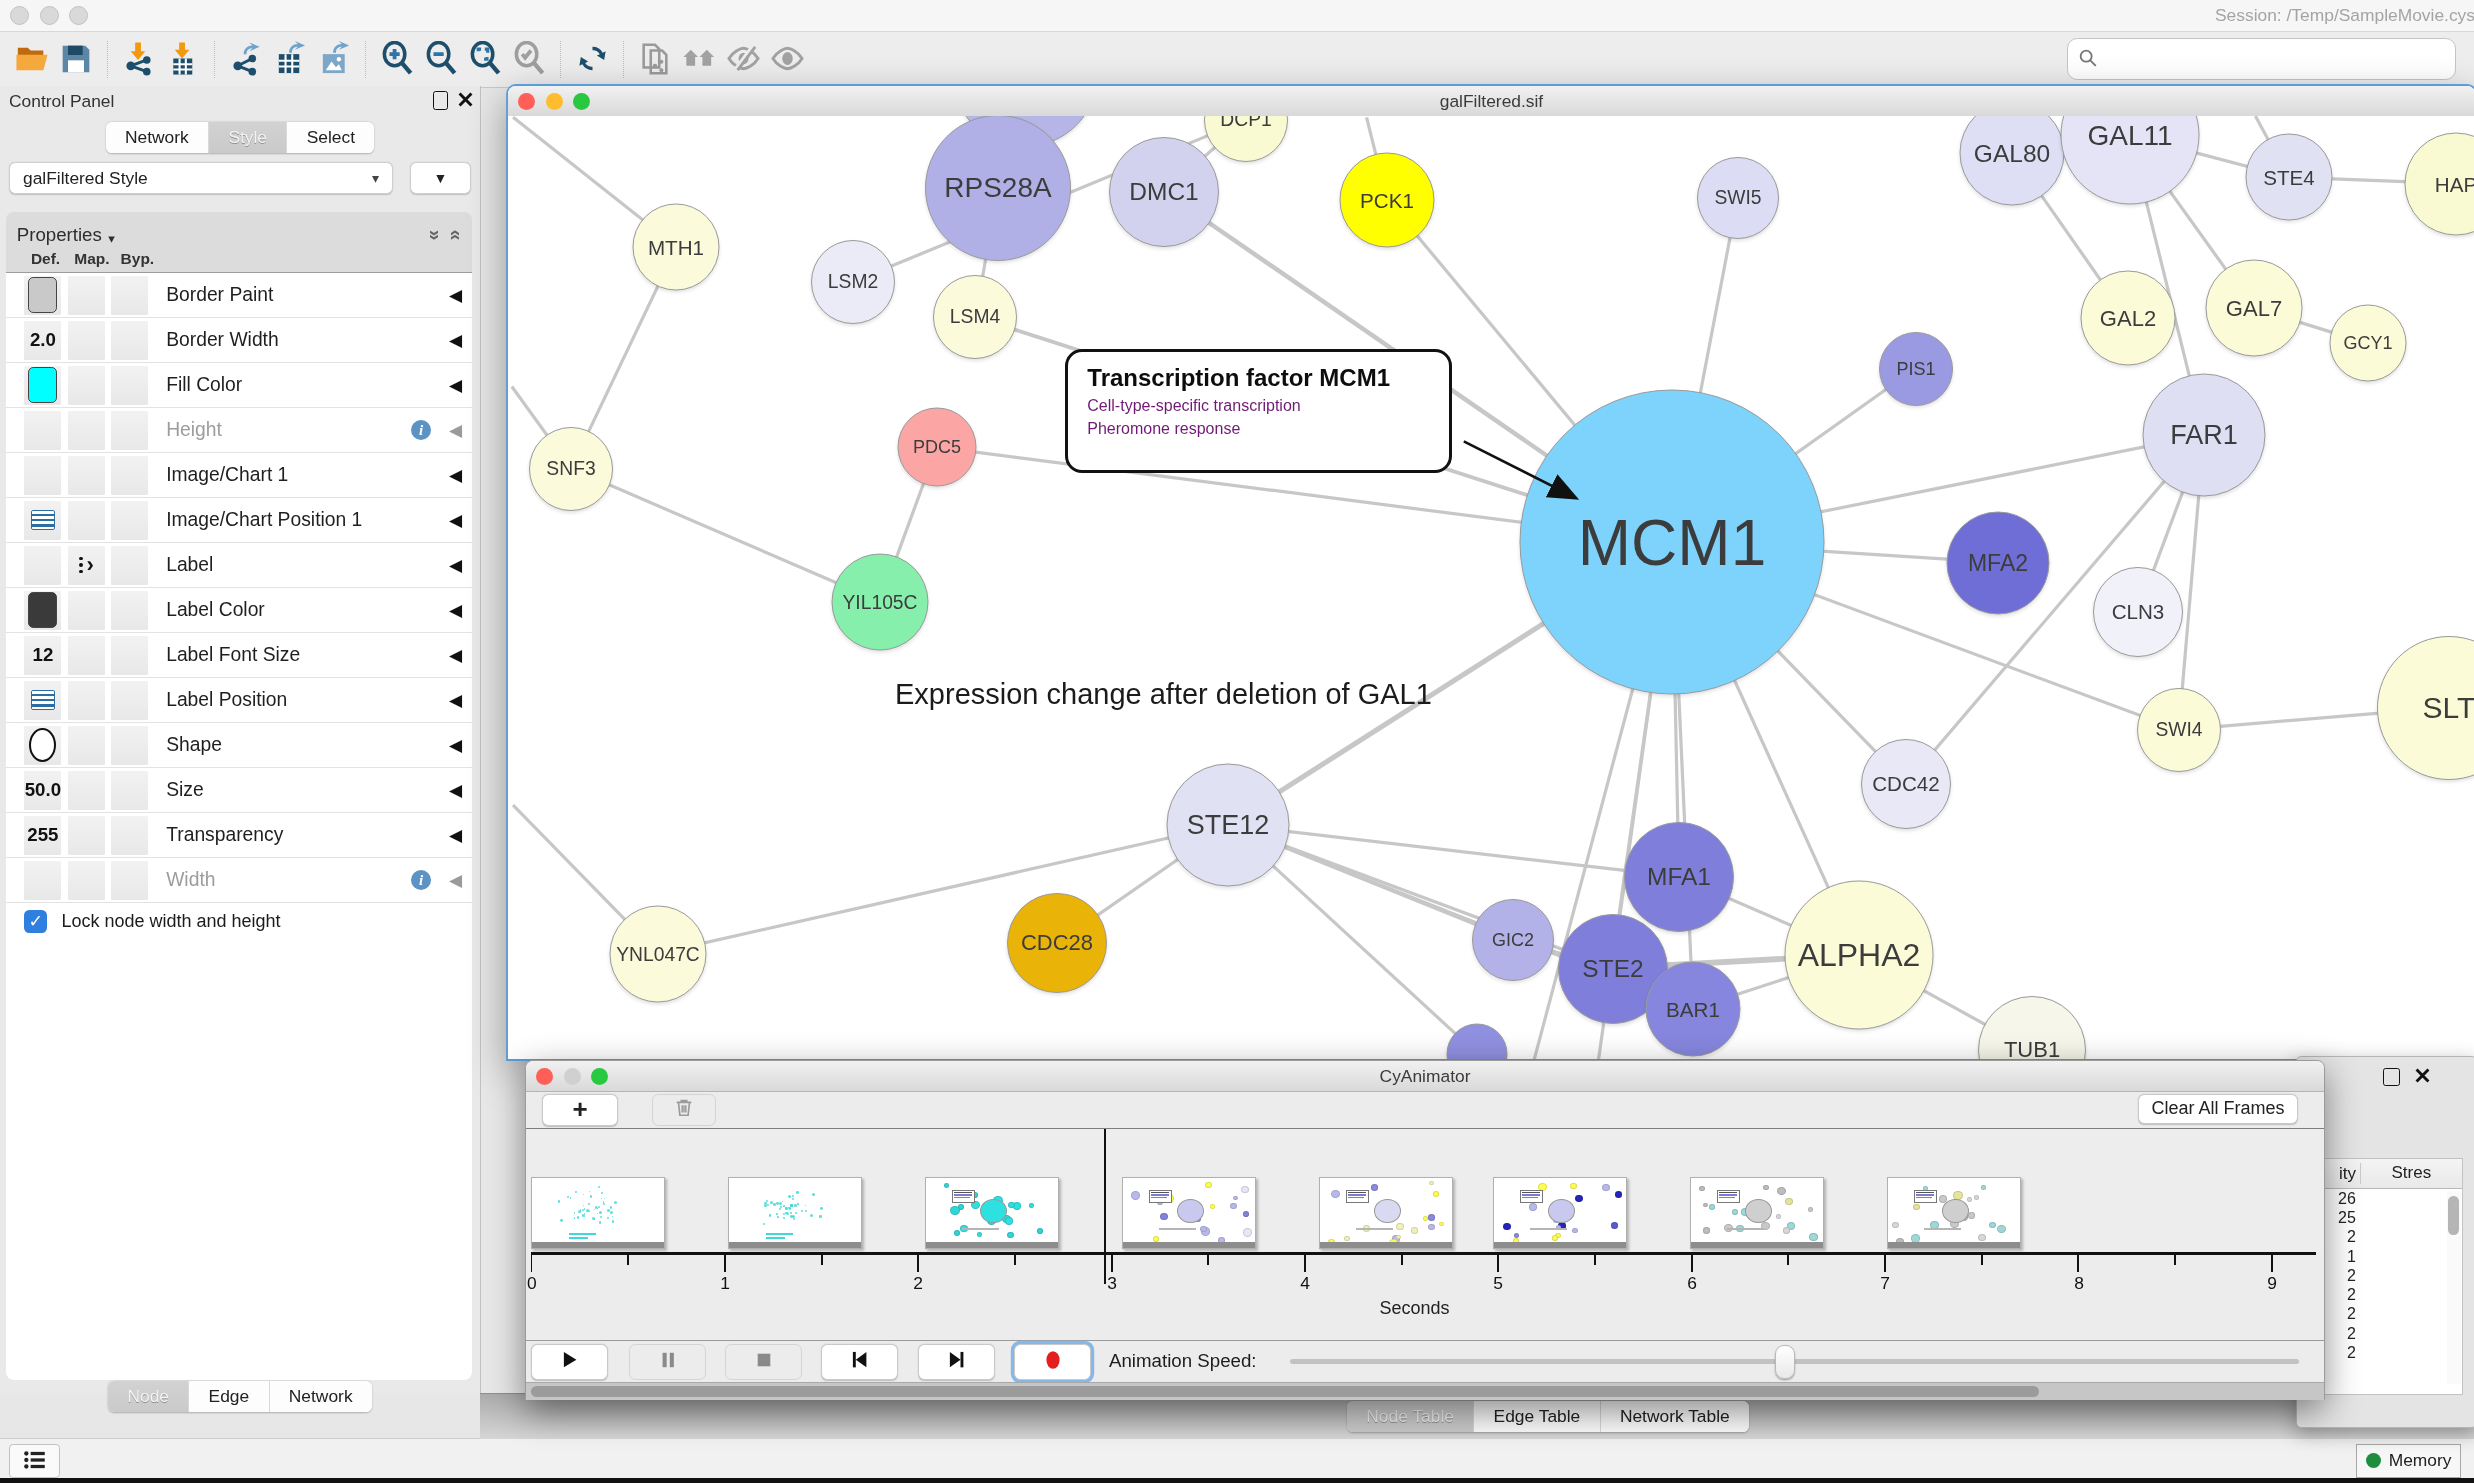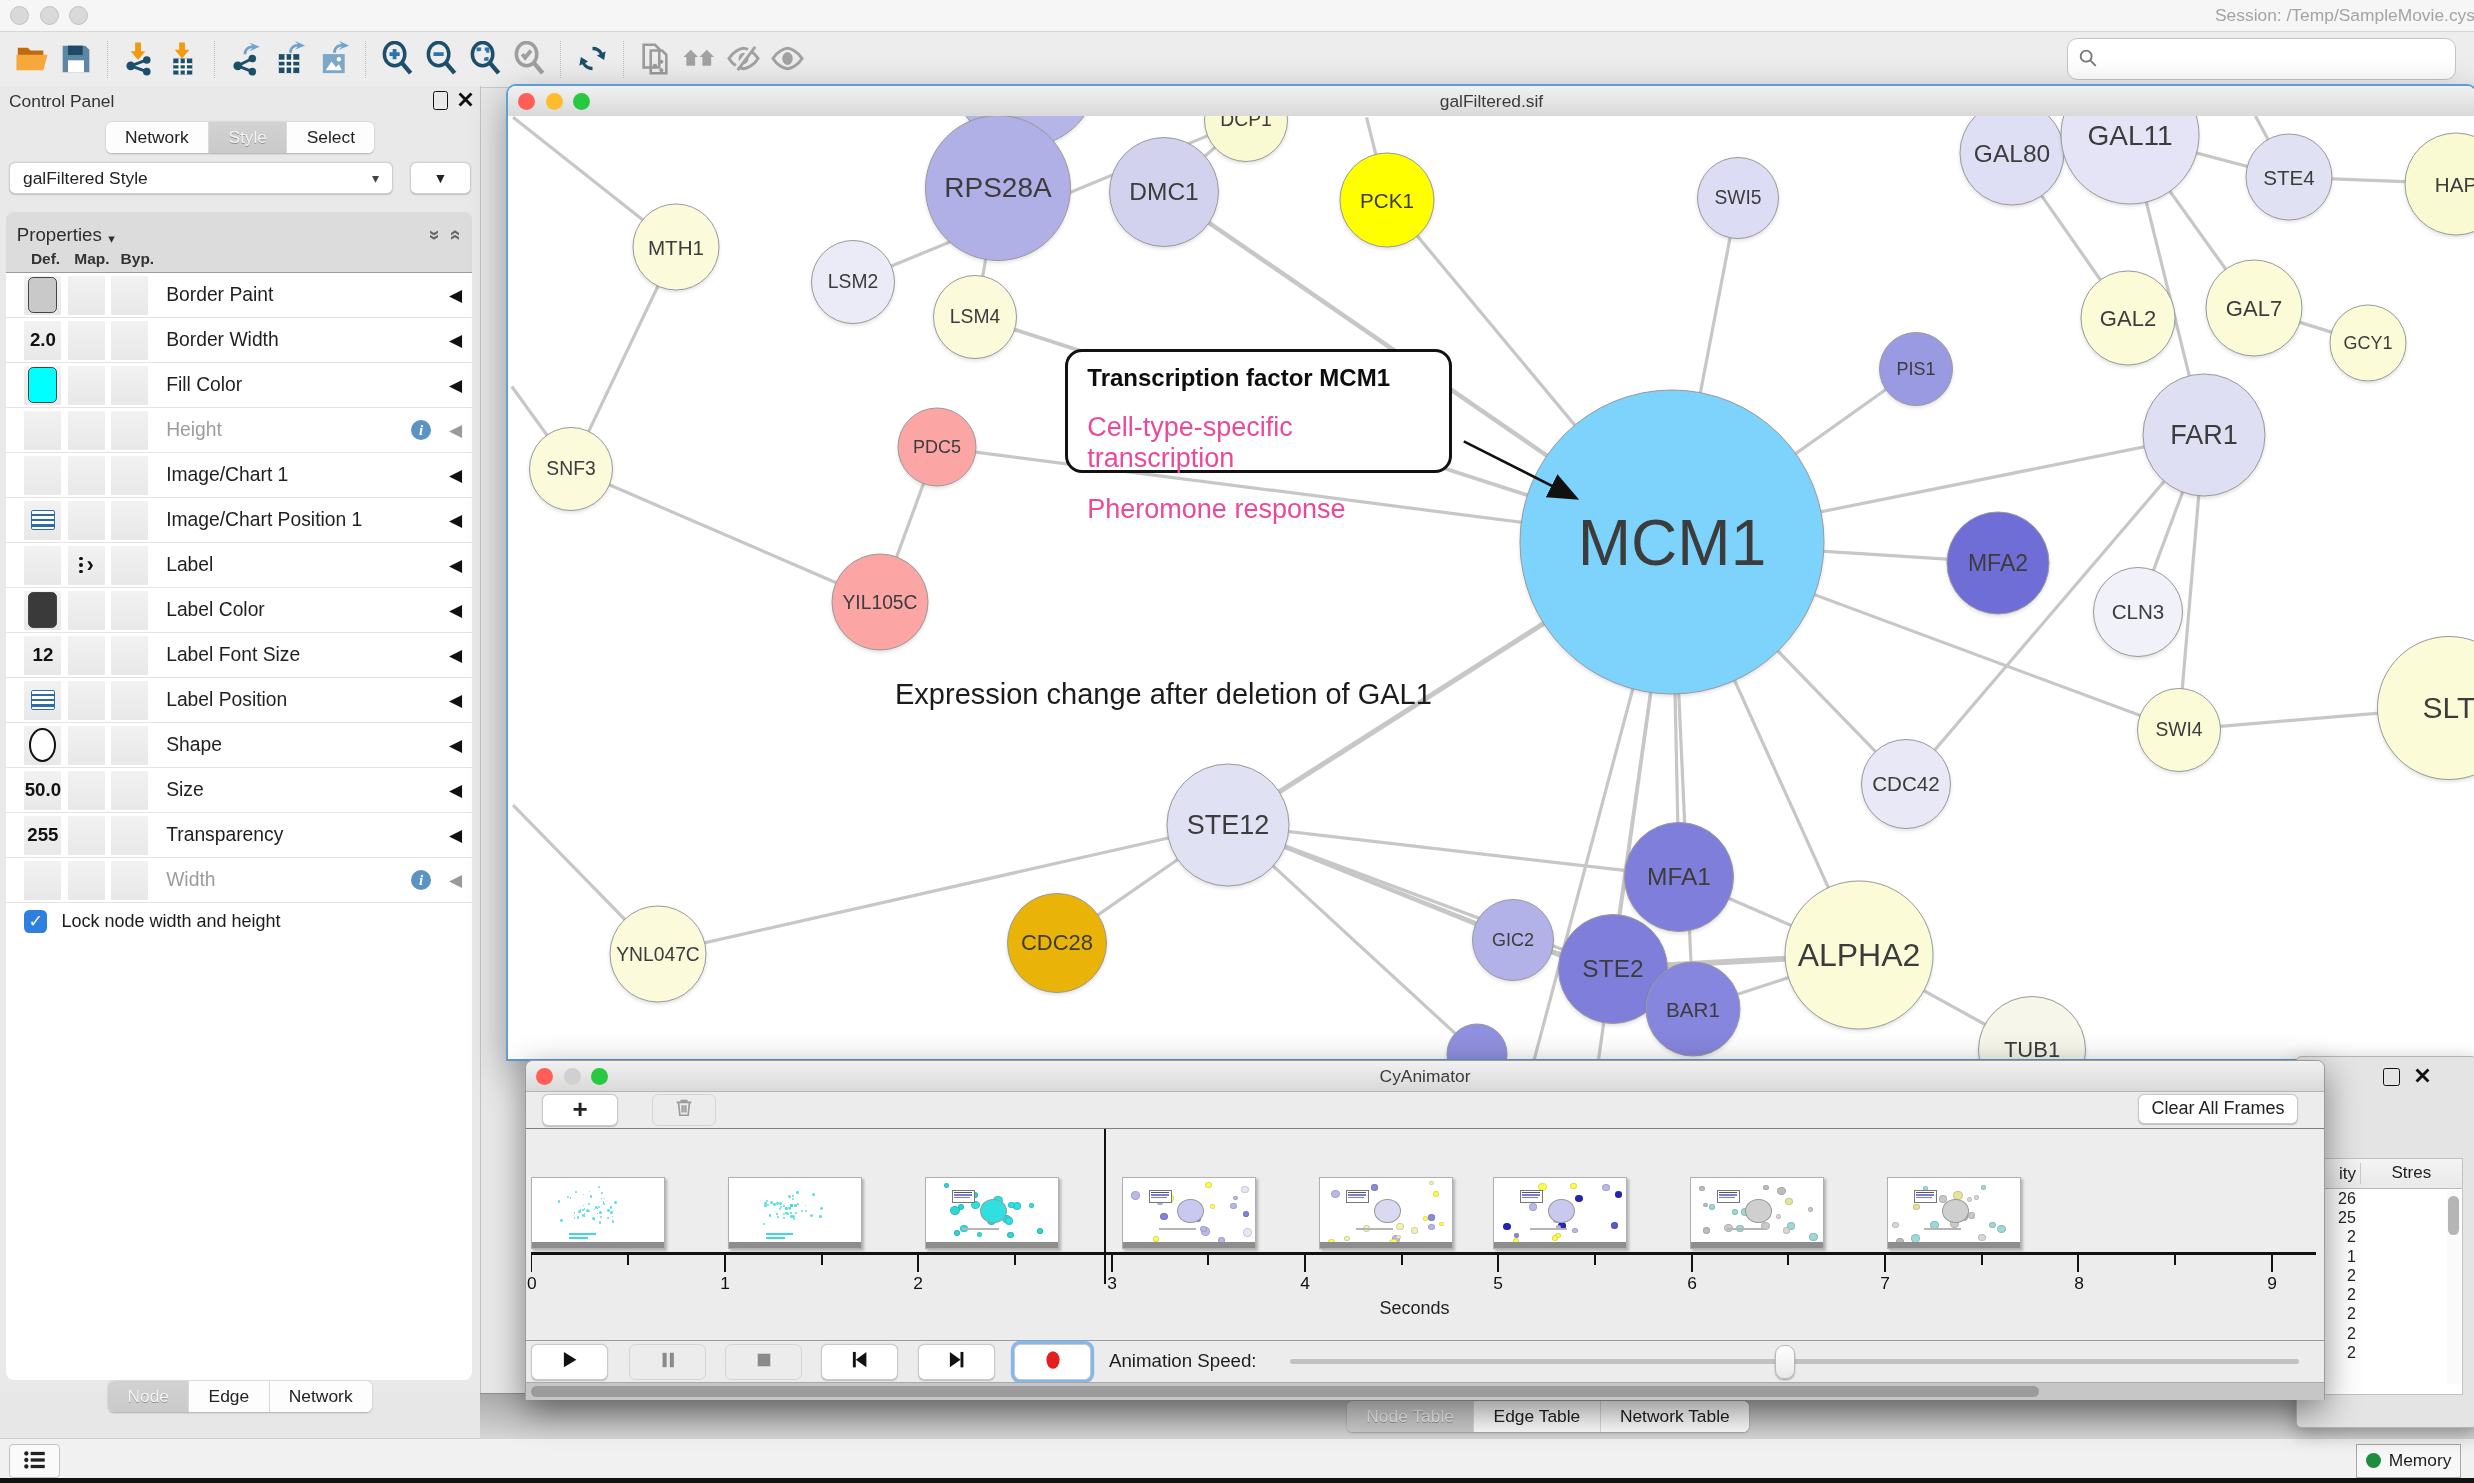--- a/index.html
+++ b/index.html
@@ -76,21 +76,21 @@
           border-bottom:0.6px solid #b5b5b5;border-radius:7.7px 7.7px 0 0;display:flex;align-items:center;}
   .wtitle .cap{position:absolute;left:0;right:0;text-align:center;font-size:17.4px;color:#3b3b3b;}
   .tl.red{background:#ff5f57;} .tl.yel{background:#febc2e;} .tl.grn{background:#28c840;} .tl.gry{background:#d0d0d0;}
   .canvas{position:absolute;left:0;top:30px;width:1967px;height:943px;overflow:hidden;background:#fff;}
   .gnode{position:absolute;transform:translate(-50%,-50%);border:1.9px solid #9a9a9a;border-radius:50%;
          display:flex;align-items:center;justify-content:center;color:#3c3c3c;
          box-shadow:0 1.9px 3.9px rgba(0,0,0,.12);}
   .ann{position:absolute;left:557px;top:233px;width:387px;height:124px;background:#fff;border:3.9px solid #111;
        border-radius:17px;padding:11.6px 19.3px;box-sizing:border-box;z-index:5;}
   .ann-title{font-size:24px;font-weight:bold;color:#0d0d0d;}
-  .ann-link{font-size:27px;color:#ec4899;margin-top:20px;}
+  .ann-link{font-size:16px;color:#701a75;margin-top:5px;}
   .net-caption{position:absolute;left:387px;top:562px;font-size:29px;color:#1b1b1b;z-index:4;}
   
   .cywin{position:absolute;left:525px;top:1060px;width:1798px;height:338px;background:#ececec;
          border:0.6px solid #9a9a9a;border-radius:7.7px 7.7px 0 0;box-shadow:0 11.6px 35px rgba(0,0,0,.45);z-index:30;}
   .cy-toolrow{position:absolute;left:0;top:30px;width:100%;height:37px;}
   .btn{background:#fff;border:0.6px solid #c9c9c9;border-radius:6.4px;box-shadow:0 0.6px 1.3px rgba(0,0,0,.2);
        display:flex;align-items:center;justify-content:center;font-size:18px;}
   .btn.flat{background:#ececec;box-shadow:none;border-color:#d4d4d4;}
   .addbtn{position:absolute;left:16px;top:2.6px;width:74px;height:30px;font-size:26px;font-weight:bold;}
   .delbtn{position:absolute;left:126px;top:2.6px;width:62px;height:30px;}
@@ -573,21 +573,21 @@
         <div class="gnode" style="left: 1620px; top: 202px; width: 93px; height: 93px; background: rgb(251, 251, 216); font-size: 22px;">GAL2</div>
         <div class="gnode" style="left: 1746px; top: 192px; width: 95px; height: 95px; background: rgb(251, 251, 216); font-size: 22px;">GAL7</div>
         <div class="gnode" style="left: 1860px; top: 227px; width: 75px; height: 75px; background: rgb(251, 251, 216); font-size: 18px;">GCY1</div>
         <div class="gnode" style="left: 1408px; top: 253px; width: 72px; height: 72px; background: rgb(154, 154, 226); font-size: 18px;">PIS1</div>
         <div class="gnode" style="left: 1696px; top: 319px; width: 121px; height: 121px; background: rgb(223, 223, 244); font-size: 27px;">FAR1</div>
         <div class="gnode" style="left: 63px; top: 353px; width: 82px; height: 82px; background: rgb(251, 251, 220); font-size: 19.3px;">SNF3</div>
         <div class="gnode" style="left: 429px; top: 331px; width: 77px; height: 77px; background: #fca5a5; font-size: 18px;">PDC5</div>
         <div class="gnode" style="left: 1164px; top: 426px; width: 303px; height: 303px; background: #7dd3fc; font-size: 64px;">MCM1</div>
         <div class="gnode" style="left: 1490px; top: 447px; width: 101px; height: 101px; background: rgb(110, 110, 214); font-size: 23px;">MFA2</div>
         <div class="gnode" style="left: 1630px; top: 496px; width: 88px; height: 88px; background: rgb(241, 241, 250); font-size: 20.6px;">CLN3</div>
-        <div class="gnode" style="left: 372px; top: 486px; width: 95px; height: 95px; background: #fca5a5; font-size: 19.3px;">YIL105C</div>
+        <div class="gnode" style="left: 372px; top: 486px; width: 95px; height: 95px; background: #86efac; font-size: 19.3px;">YIL105C</div>
         <div class="gnode" style="left: 1671px; top: 614px; width: 82px; height: 82px; background: rgb(251, 251, 216); font-size: 19.3px;">SWI4</div>
         <div class="gnode" style="left: 1941px; top: 592px; width: 142px; height: 142px; background: rgb(251, 251, 216); font-size: 30px;">SLT</div>
         <div class="gnode" style="left: 1398px; top: 668px; width: 88px; height: 88px; background: rgb(232, 232, 246); font-size: 20.6px;">CDC42</div>
         <div class="gnode" style="left: 720px; top: 709px; width: 121px; height: 121px; background: rgb(225, 225, 244); font-size: 27px;">STE12</div>
         <div class="gnode" style="left: 1171px; top: 761px; width: 108px; height: 108px; background: rgb(127, 127, 219); font-size: 24.5px;">MFA1</div>
         <div class="gnode" style="left: 1351px; top: 839px; width: 147px; height: 147px; background: rgb(251, 251, 216); font-size: 32px;">ALPHA2</div>
         <div class="gnode" style="left: 1005px; top: 824px; width: 80px; height: 80px; background: rgb(178, 178, 232); font-size: 18px;">GIC2</div>
         <div class="gnode" style="left: 1105px; top: 853px; width: 108px; height: 108px; background: rgb(127, 127, 219); font-size: 24.5px;">STE2</div>
         <div class="gnode" style="left: 1185px; top: 893px; width: 93px; height: 93px; background: rgb(134, 134, 222); font-size: 20.6px;">BAR1</div>
         <div class="gnode" style="left: 150px; top: 838px; width: 95px; height: 95px; background: rgb(251, 251, 220); font-size: 19.3px;">YNL047C</div>

